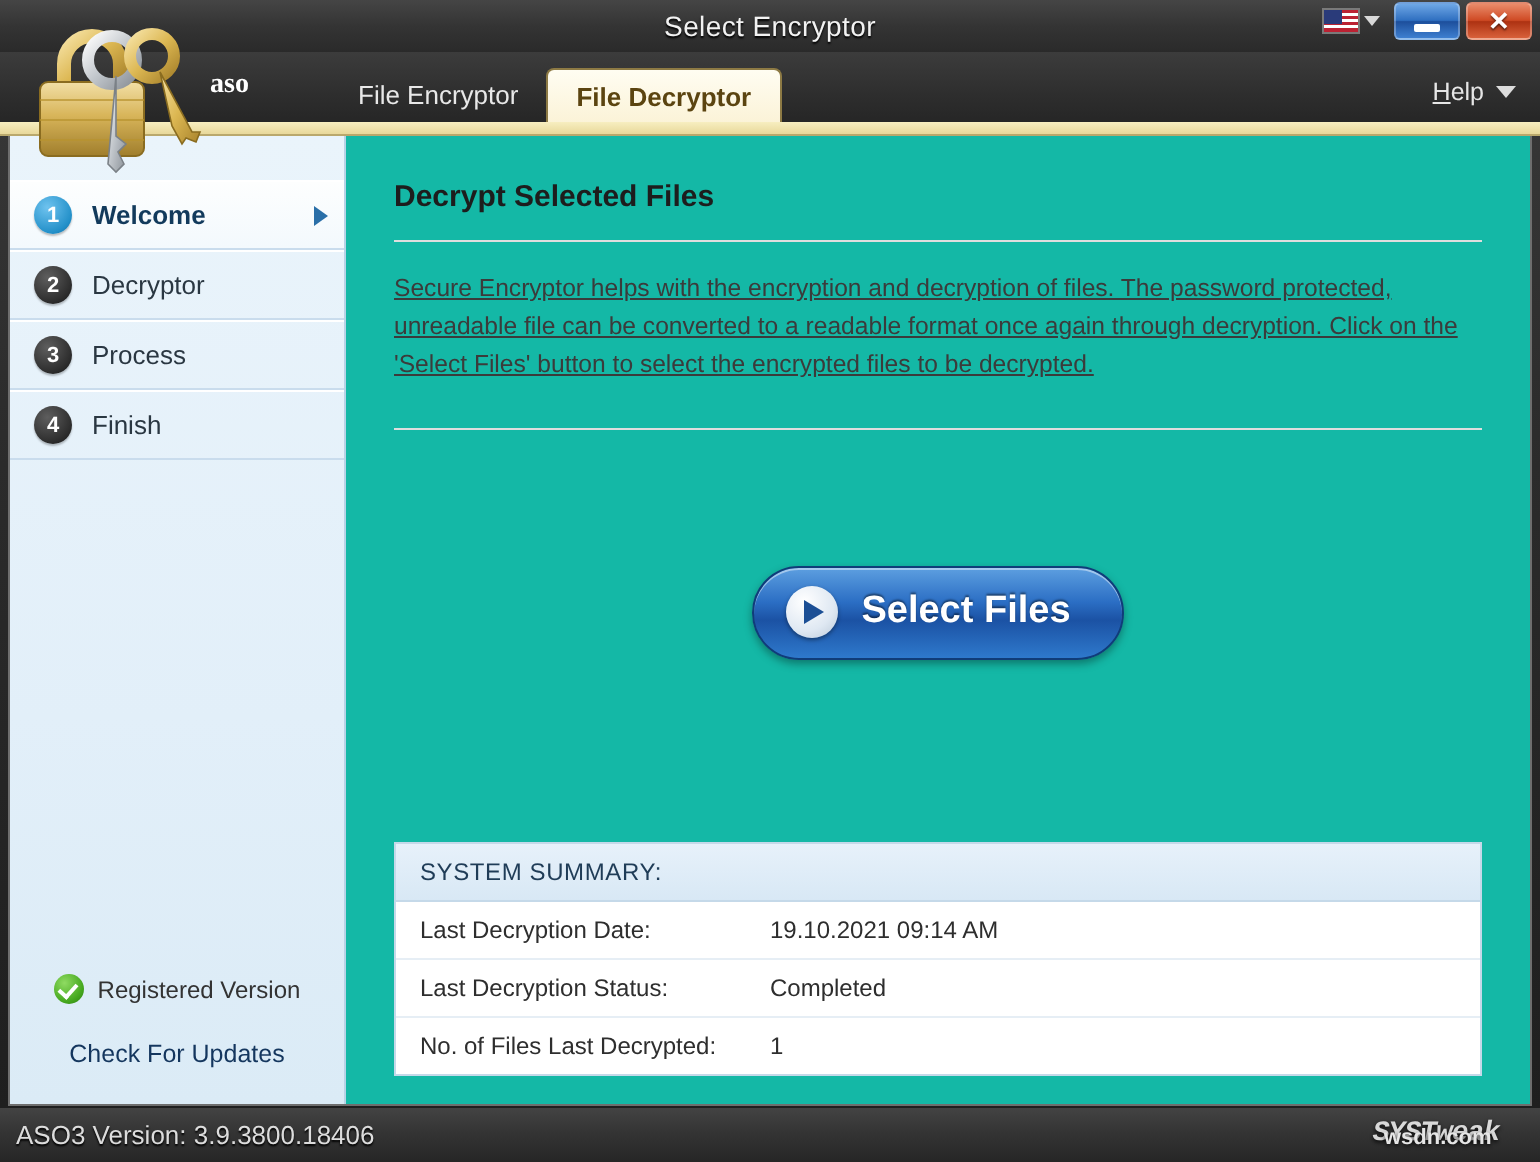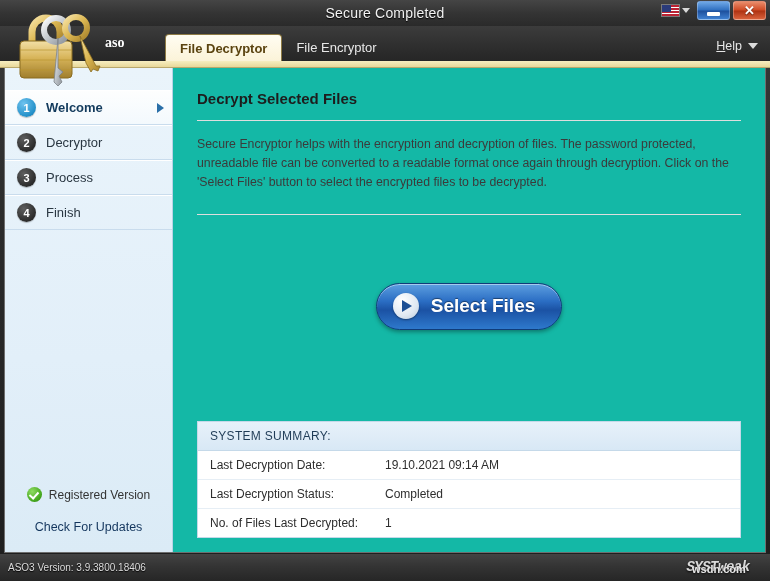--- a/index.html
+++ b/index.html
@@ -170,21 +170,21 @@
     transform: rotate(42deg);
   }
   .updlink {
     font-size: 12.5px; color: #14365e; cursor: pointer;
   }
 
   
   .main { flex: 1; position: relative; padding: 22px 24px 0 24px; background: #14b8a6; }
   .h1 { font-size: 15px; font-weight: bold; color: #1d1d1d; }
   .rule { height: 1px; background: #dedede; margin: 13px 0 14px 0; }
-  .para { font-size: 12.3px; color: #3b3b3b; line-height: 19px; max-width: 540px; }
+  .para { font-size: 12.3px; color: #3b3b3b; line-height: 19px; max-width: 540px; text-decoration: underline; }
   .rule2 { height: 1px; background: #dedede; margin-top: 22px; }
 
   .btn-wrap { display: flex; justify-content: center; margin-top: 68px; }
   .select-btn {
     display: inline-flex; align-items: center; gap: 12px;
     padding: 9px 26px 10px 16px; border-radius: 26px; cursor: pointer;
     background: linear-gradient(180deg,#5d9fe0 0%, #2b6ec4 38%, #1b52a4 58%, #2e79cc 100%);
     border: 1px solid #103c79;
     box-shadow: 0 2px 4px rgba(0,0,0,.35), inset 0 1px 0 rgba(255,255,255,.45);
   }
@@ -222,21 +222,21 @@
   .sum-k { width: 175px; flex: 0 0 175px; }
   .sum-v { flex: 1; }
 
   
   .statusbar {
     position: absolute; left: 0; bottom: 0; width: 770px; height: 27px;
     background: linear-gradient(180deg,#434343 0%, #343434 45%, #262626 100%);
     display: flex; align-items: center;
   }
   .status-text {
-    color: #dcdcdc; font-size: 10px; margin-left: 8px; text-shadow: 0 1px 1px #000;
+    color: #dcdcdc; font-size: 13px; margin-left: 8px; text-shadow: 0 1px 1px #000;
   }
   .watermark {
     position: absolute; right: 4px; top: 2px; width: 96px; height: 22px;
     display: flex; align-items: center; justify-content: center;
     opacity: .88;
   }
   .wm-a {
     color: #f0f0f0; font-size: 14px; font-weight: bold; font-style: italic;
     letter-spacing: -.5px; text-shadow: 0 1px 2px #000; font-family: Liberation Mono, monospace;
   }
@@ -244,40 +244,40 @@
     position: absolute; color: #ffffff; font-size: 11px; font-weight: bold;
     left: 22px; top: 7px; text-shadow: 0 1px 2px rgba(0,0,0,.8);
   }
 </style>
 </head>
 <body>
 
 <div id="app">
 
   <div class="titlebar">
-    <div class="title-text">Secure Completed</div>
+    <div class="title-text">Select Encryptor</div>
     <div class="win-right">
       <div class="flagbox">
         <span class="flag"></span>
         <span class="flag-caret"></span>
       </div>
       <div class="winbtn min">
         <i></i>
       </div>
       <div class="winbtn close">
         <span>✕</span>
       </div>
     </div>
   </div>
 
   <div class="tabbar">
     <div class="brand">aso</div>
     <div class="tabs">
+      <div class="tab inactive">File Encryptor</div>
       <div class="tab active">File Decryptor</div>
-      <div class="tab inactive">File Encryptor</div>
     </div>
     <div class="helpmenu">
       <span class="lbl"><u>H</u><span>elp</span></span>
       <span class="help-caret"></span>
     </div>
   </div>
   <div class="yellowstrip"></div>
 
   <svg class="logo" viewBox="0 0 96 82">
     <defs>

